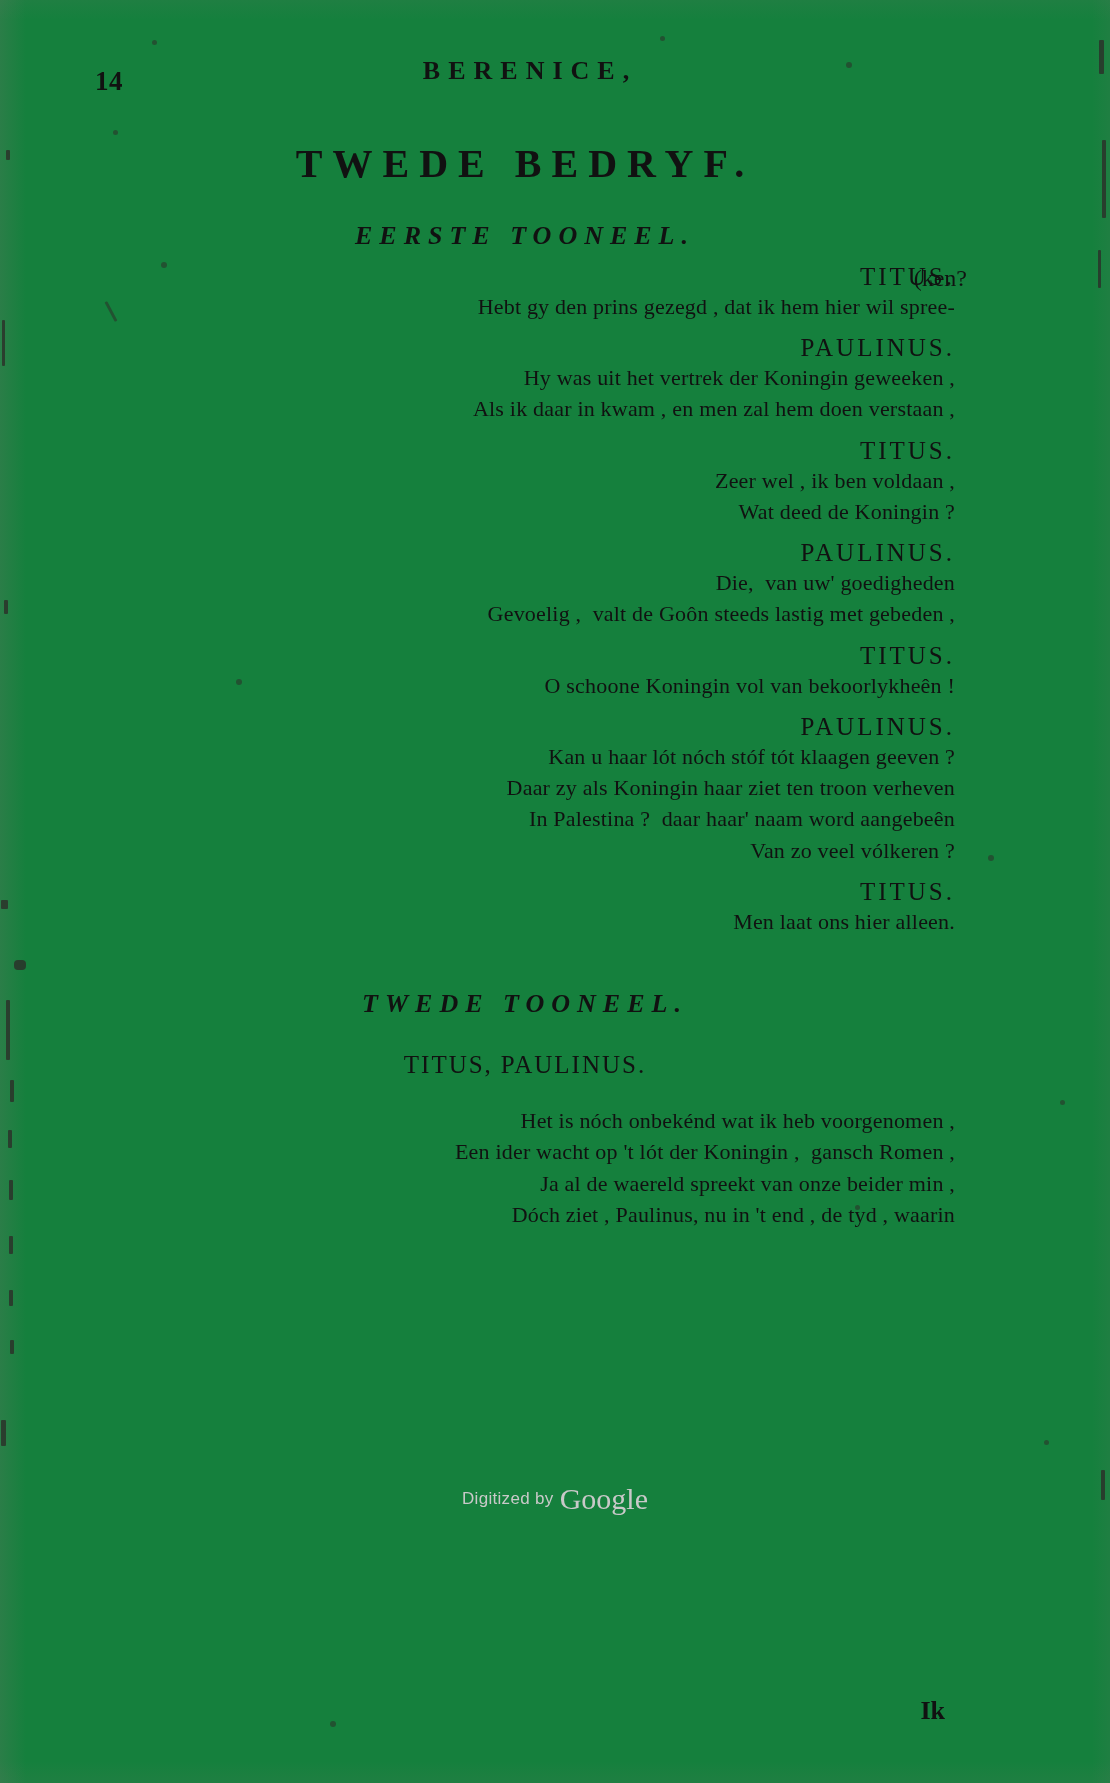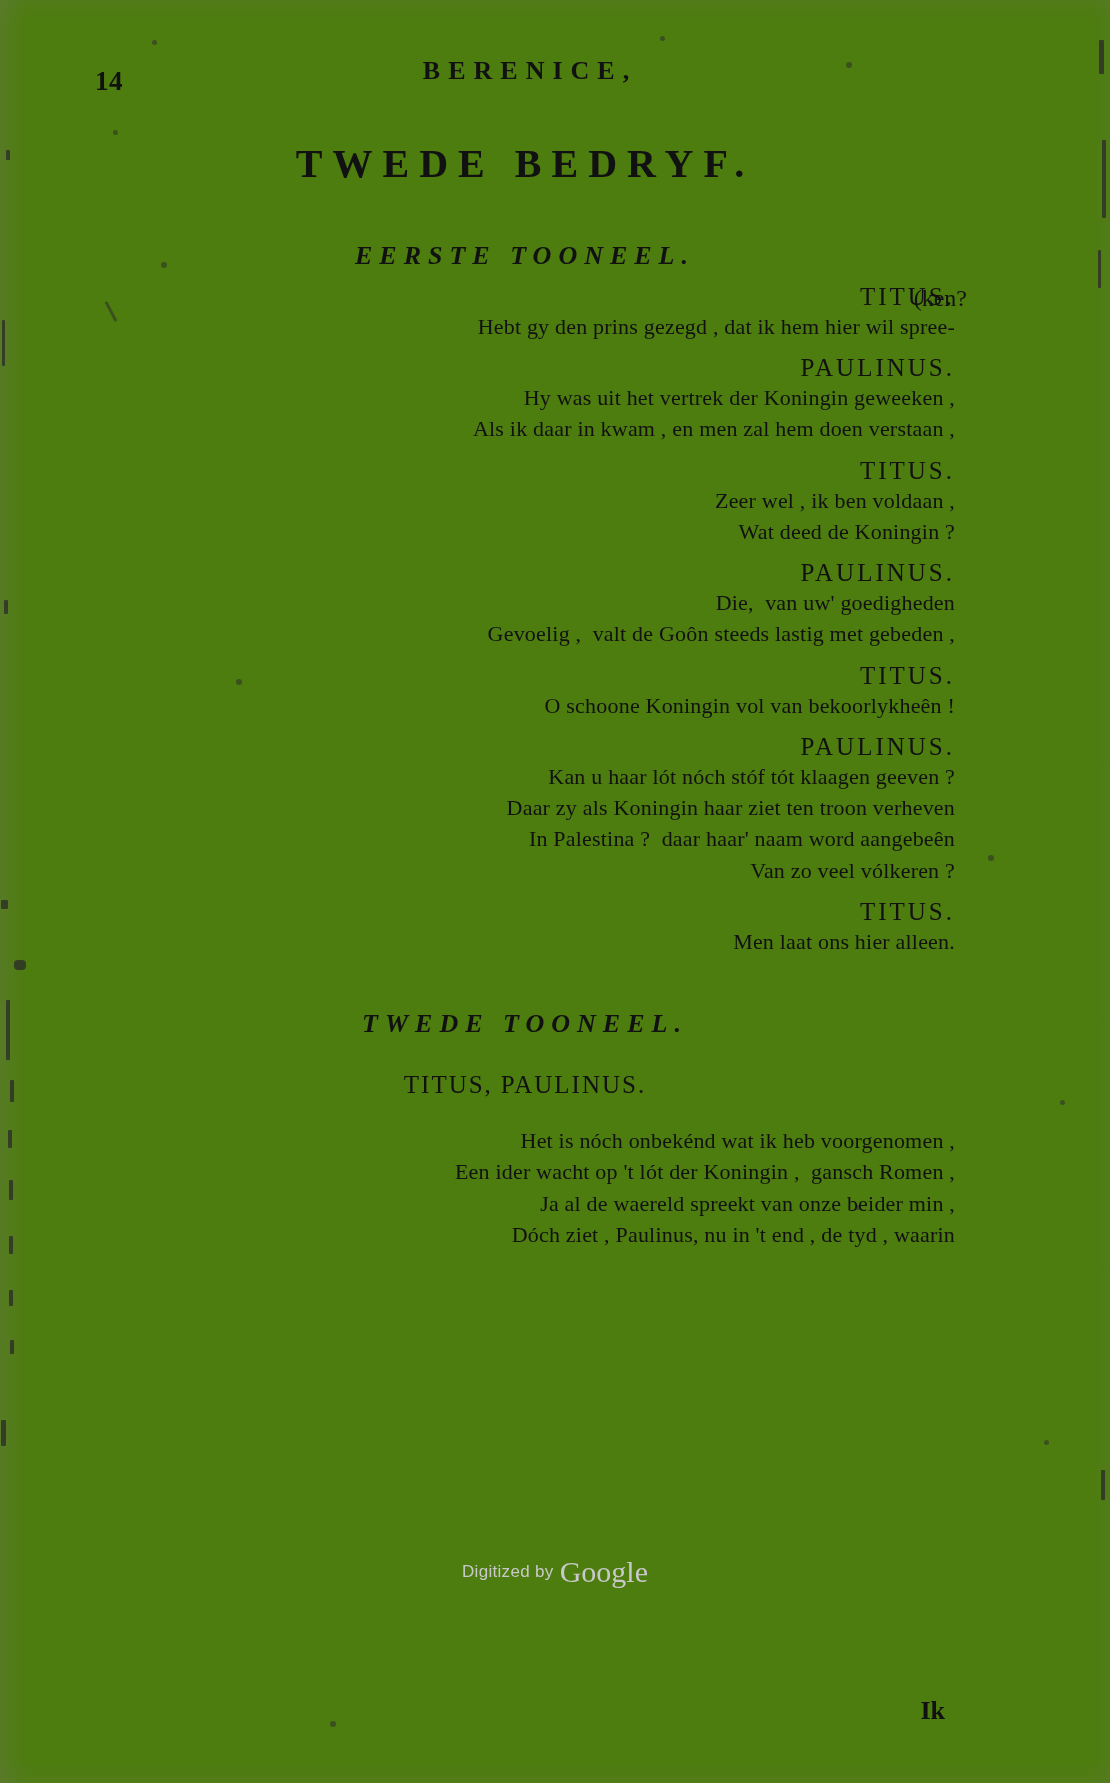--- a/index.html
+++ b/index.html
@@ -13,21 +13,21 @@
     font-family: "Liberation Serif", "DejaVu Serif", serif;
     color: #111111;
     overflow: hidden;
     position: relative;
   }
 
   
   .page-scan {
     position: absolute;
     inset: 0;
-    background: #4d7c0f;
+    background: #15803d;
   }
 
   
   .scan-grime {
     position: absolute;
     inset: 0;
     pointer-events: none;
     background:
       linear-gradient(to right, rgba(120,118,110,0.22) 0px, rgba(255,255,255,0) 26px),
       linear-gradient(to left, rgba(120,118,110,0.10) 0px, rgba(255,255,255,0) 18px),
@@ -90,21 +90,21 @@
     letter-spacing: 10px;
     margin-top: 38px;
   }
 
   .scene-title {
     text-align: center;
     font-style: italic;
     font-weight: 700;
     font-size: 26px;
     letter-spacing: 7px;
-    margin-top: 54px;
+    margin-top: 34px;
   }
 
   .cast-line {
     text-align: center;
     font-size: 25px;
     letter-spacing: 1.5px;
     margin-top: 26px;
   }
   .cast-line .sc { font-variant: small-caps; letter-spacing: 2px; }
   .cast-line .it { font-style: italic; }
@@ -150,21 +150,21 @@
     right: 10px;
     font-weight: 700;
     font-size: 26px;
   }
 
   
   .google-watermark {
     position: absolute;
     left: 0;
     right: 0;
-    top: 1555px;
+    top: 1482px;
     text-align: center;
     color: #c9c9c9;
     font-size: 23px;
     letter-spacing: .4px;
   }
   .google-watermark .dig {
     font-family: "Liberation Sans", sans-serif;
     font-size: 17px;
     vertical-align: 5px;
     letter-spacing: .3px;

